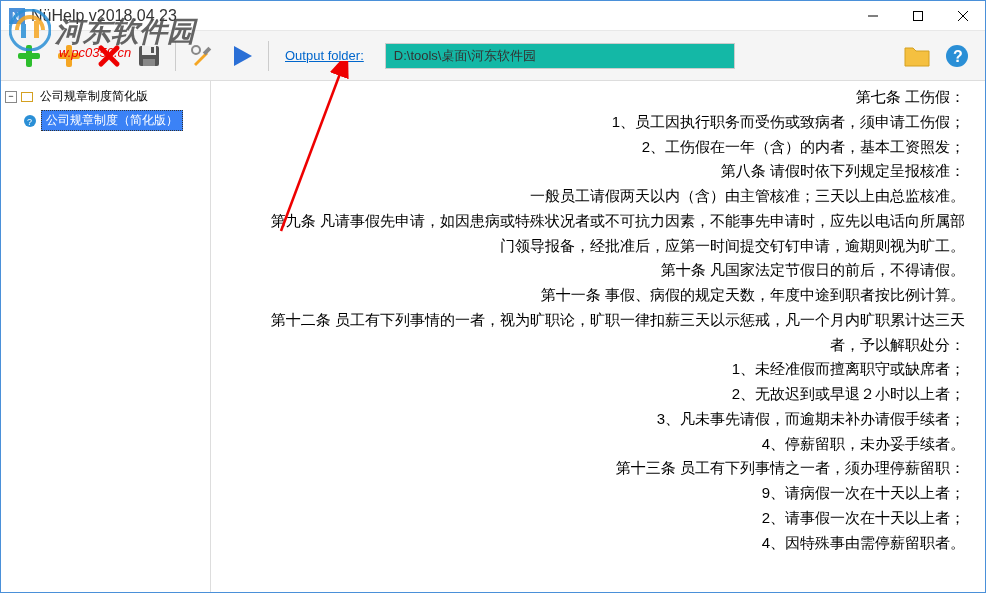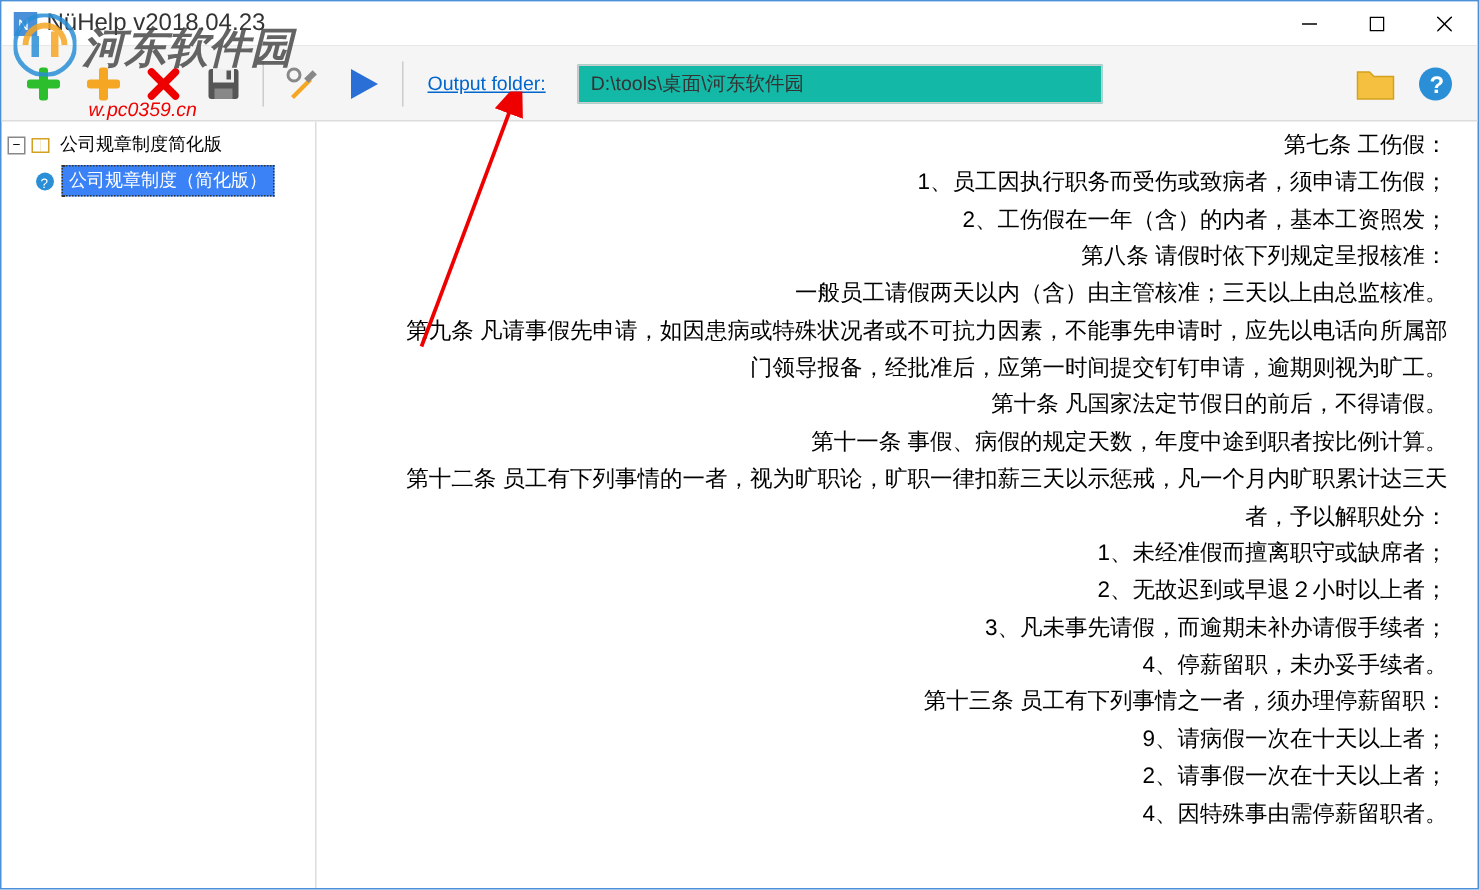--- a/index.html
+++ b/index.html
@@ -15,21 +15,21 @@
 .toolbar { height: 50px; background: #f5f5f5; display: flex; align-items: center; padding: 0 8px; border-bottom: 1px solid #ddd; position: relative; }
 .tbtn { width: 36px; height: 36px; display: flex; align-items: center; justify-content: center; margin: 0 2px; cursor: pointer; border-radius: 3px; }
 .tsep { width: 1px; height: 30px; background: #ccc; margin: 0 6px; }
 .tlabel { color: #0066cc; text-decoration: underline; font-size: 13px; margin-left: 10px; margin-right: 21px; cursor: pointer; }
 .tpath { font-size: 13px; color: #333; border: 1px solid #ccc; padding: 3px 8px; background: #14b8a6; min-width: 350px; }
 .tspacer { flex: 1; }
 
 .watermark { position: absolute; top: 8px; left: 8px; z-index: 100; pointer-events: none; display: flex; align-items: flex-end; gap: 4px; opacity: 0.85; }
 .wmlogo { width: 42px; height: 42px; }
 .wmtext { font-size: 28px; font-weight: bold; color: #4a4a4a; font-style: italic; }
-.wmurl { position: absolute; top: 44px; left: 58px; font-size: 13px; color: #e00; font-style: italic; margin-top: 20px; }
+.wmurl { position: absolute; top: 44px; left: 58px; font-size: 13px; color: #e00; font-style: italic; }
 
 .main { display: flex; height: calc(100% - 80px); }
 .sidebar { width: 210px; border-right: 1px solid #ddd; padding: 4px; overflow: auto; }
 .tree-item { display: flex; align-items: center; font-size: 12px; padding: 2px 0; cursor: pointer; }
 .tree-item.lvl1 { padding-left: 0px; }
 .tree-item.lvl2 { padding-left: 18px; }
 .tree-toggle { width: 12px; height: 12px; border: 1px solid #888; display: inline-flex; align-items: center; justify-content: center; font-size: 9px; line-height: 1; margin-right: 3px; background: #fff; }
 .tree-icon { width: 14px; height: 14px; margin-right: 4px; display: inline-flex; }
 .tree-label.selected { background: #3b82f6; color: #fff; padding: 1px 4px; border: 1px dotted #333; }
 .tree-label { padding: 1px 2px; }

